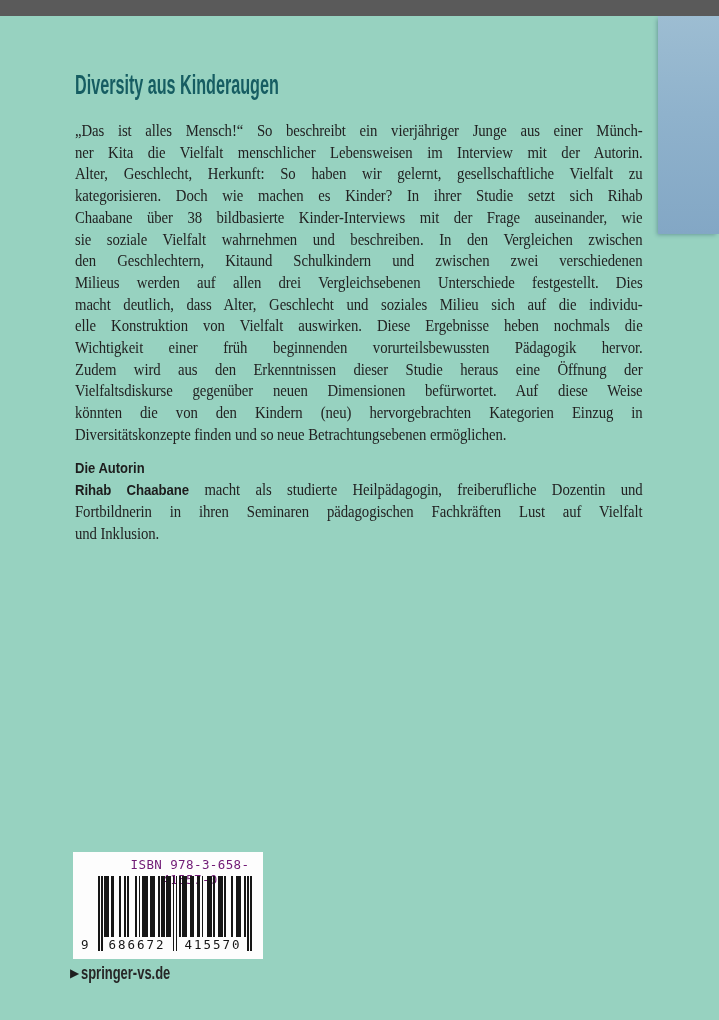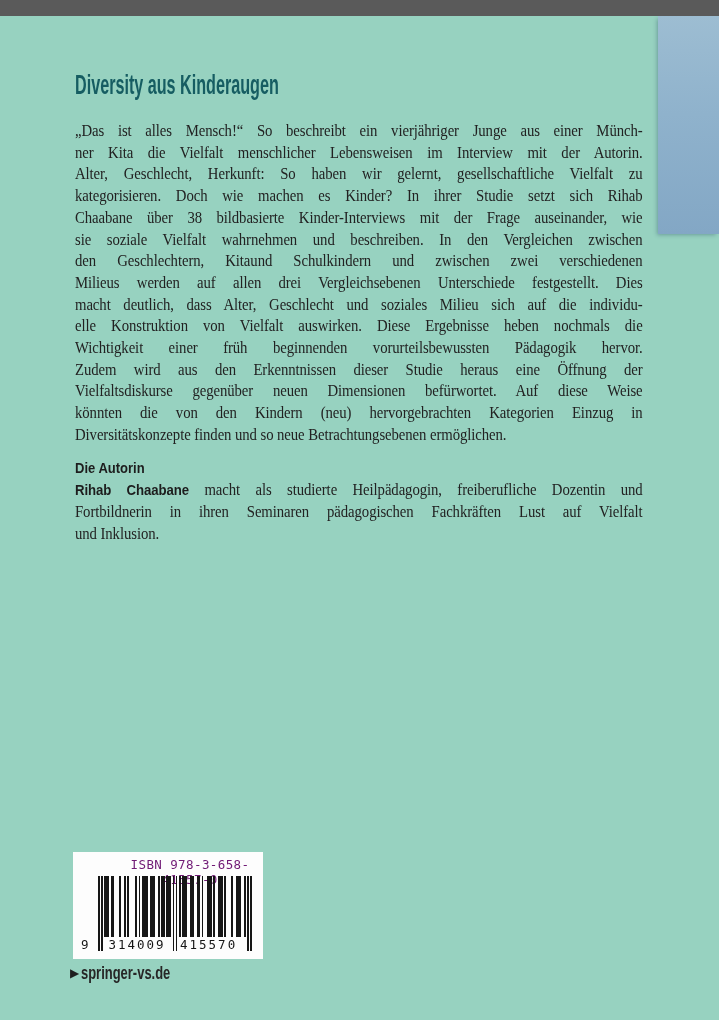--- a/index.html
+++ b/index.html
@@ -90,21 +90,21 @@
   }
   .isbn-digit {
     position: absolute;
     font-family: "DejaVu Sans Mono", monospace;
     font-size: 12.5px;
     color: #161616;
     top: 85px;
   }
   .digit-first { left: 8px; }
   .digit-left  { left: 31px; width: 66px; text-align: center; letter-spacing: 2px; }
-  .digit-right { left: 107px; width: 66px; text-align: left; letter-spacing: 2px; }
+  .digit-right { left: 107px; width: 66px; text-align: center; letter-spacing: 2px; }
   .publisher {
     position: absolute;
     left: 70px; top: 946px;
     display: flex;
     align-items: center;
     height: 22px;
   }
   .publisher .arrow {
     font-family: "DejaVu Sans", sans-serif;
     font-size: 12px;
@@ -211,21 +211,21 @@
         <rect x="126.44" y="0" width="1.67" height="61" fill="#161616"></rect>
         <rect x="132.93" y="0" width="1.67" height="61" fill="#161616"></rect>
         <rect x="137.79" y="0" width="1.67" height="61" fill="#161616"></rect>
         <rect x="139.41" y="0" width="1.67" height="61" fill="#161616"></rect>
         <rect x="141.03" y="0" width="1.67" height="61" fill="#161616"></rect>
         <rect x="145.89" y="0" width="1.67" height="61" fill="#161616"></rect>
         <rect x="149.14" y="0" width="1.67" height="75" fill="#161616"></rect>
         <rect x="152.38" y="0" width="1.67" height="75" fill="#161616"></rect>
       </svg>
     <div class="isbn-digit digit-first">9</div>
-    <div class="isbn-digit digit-left">314009</div>
+    <div class="isbn-digit digit-left">686672</div>
     <div class="isbn-digit digit-right">415570</div>
   </div>
 
   <div class="publisher">
     <span class="arrow">▶</span>
     <span class="url">springer-vs.de</span>
   </div>
 
 </div>
 

